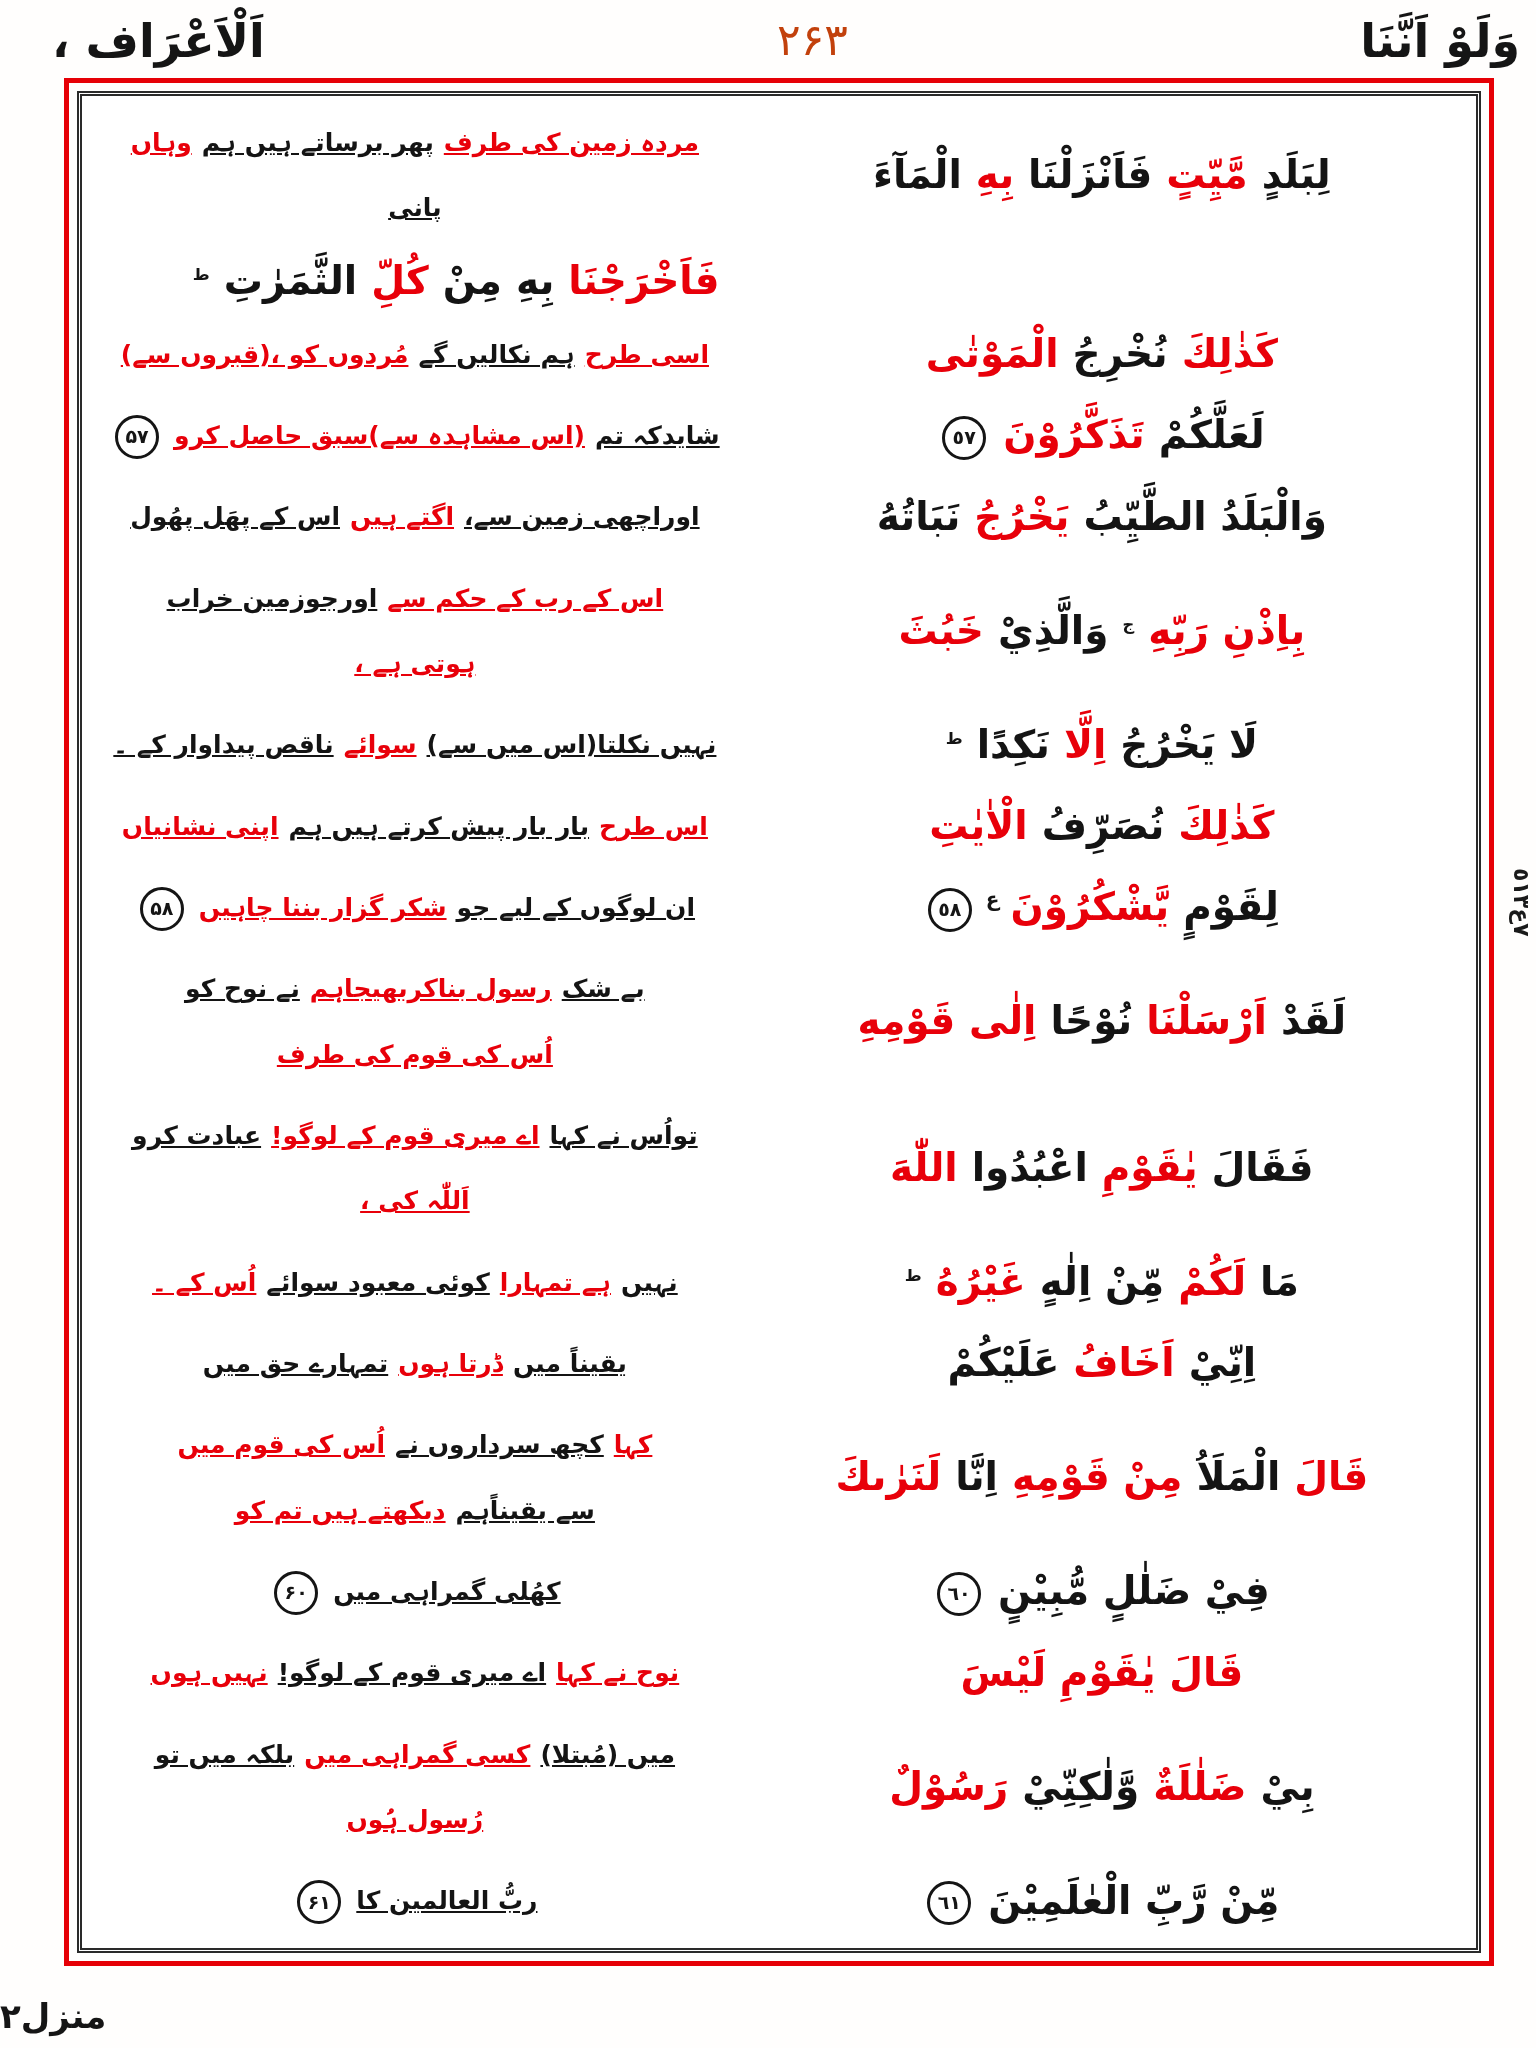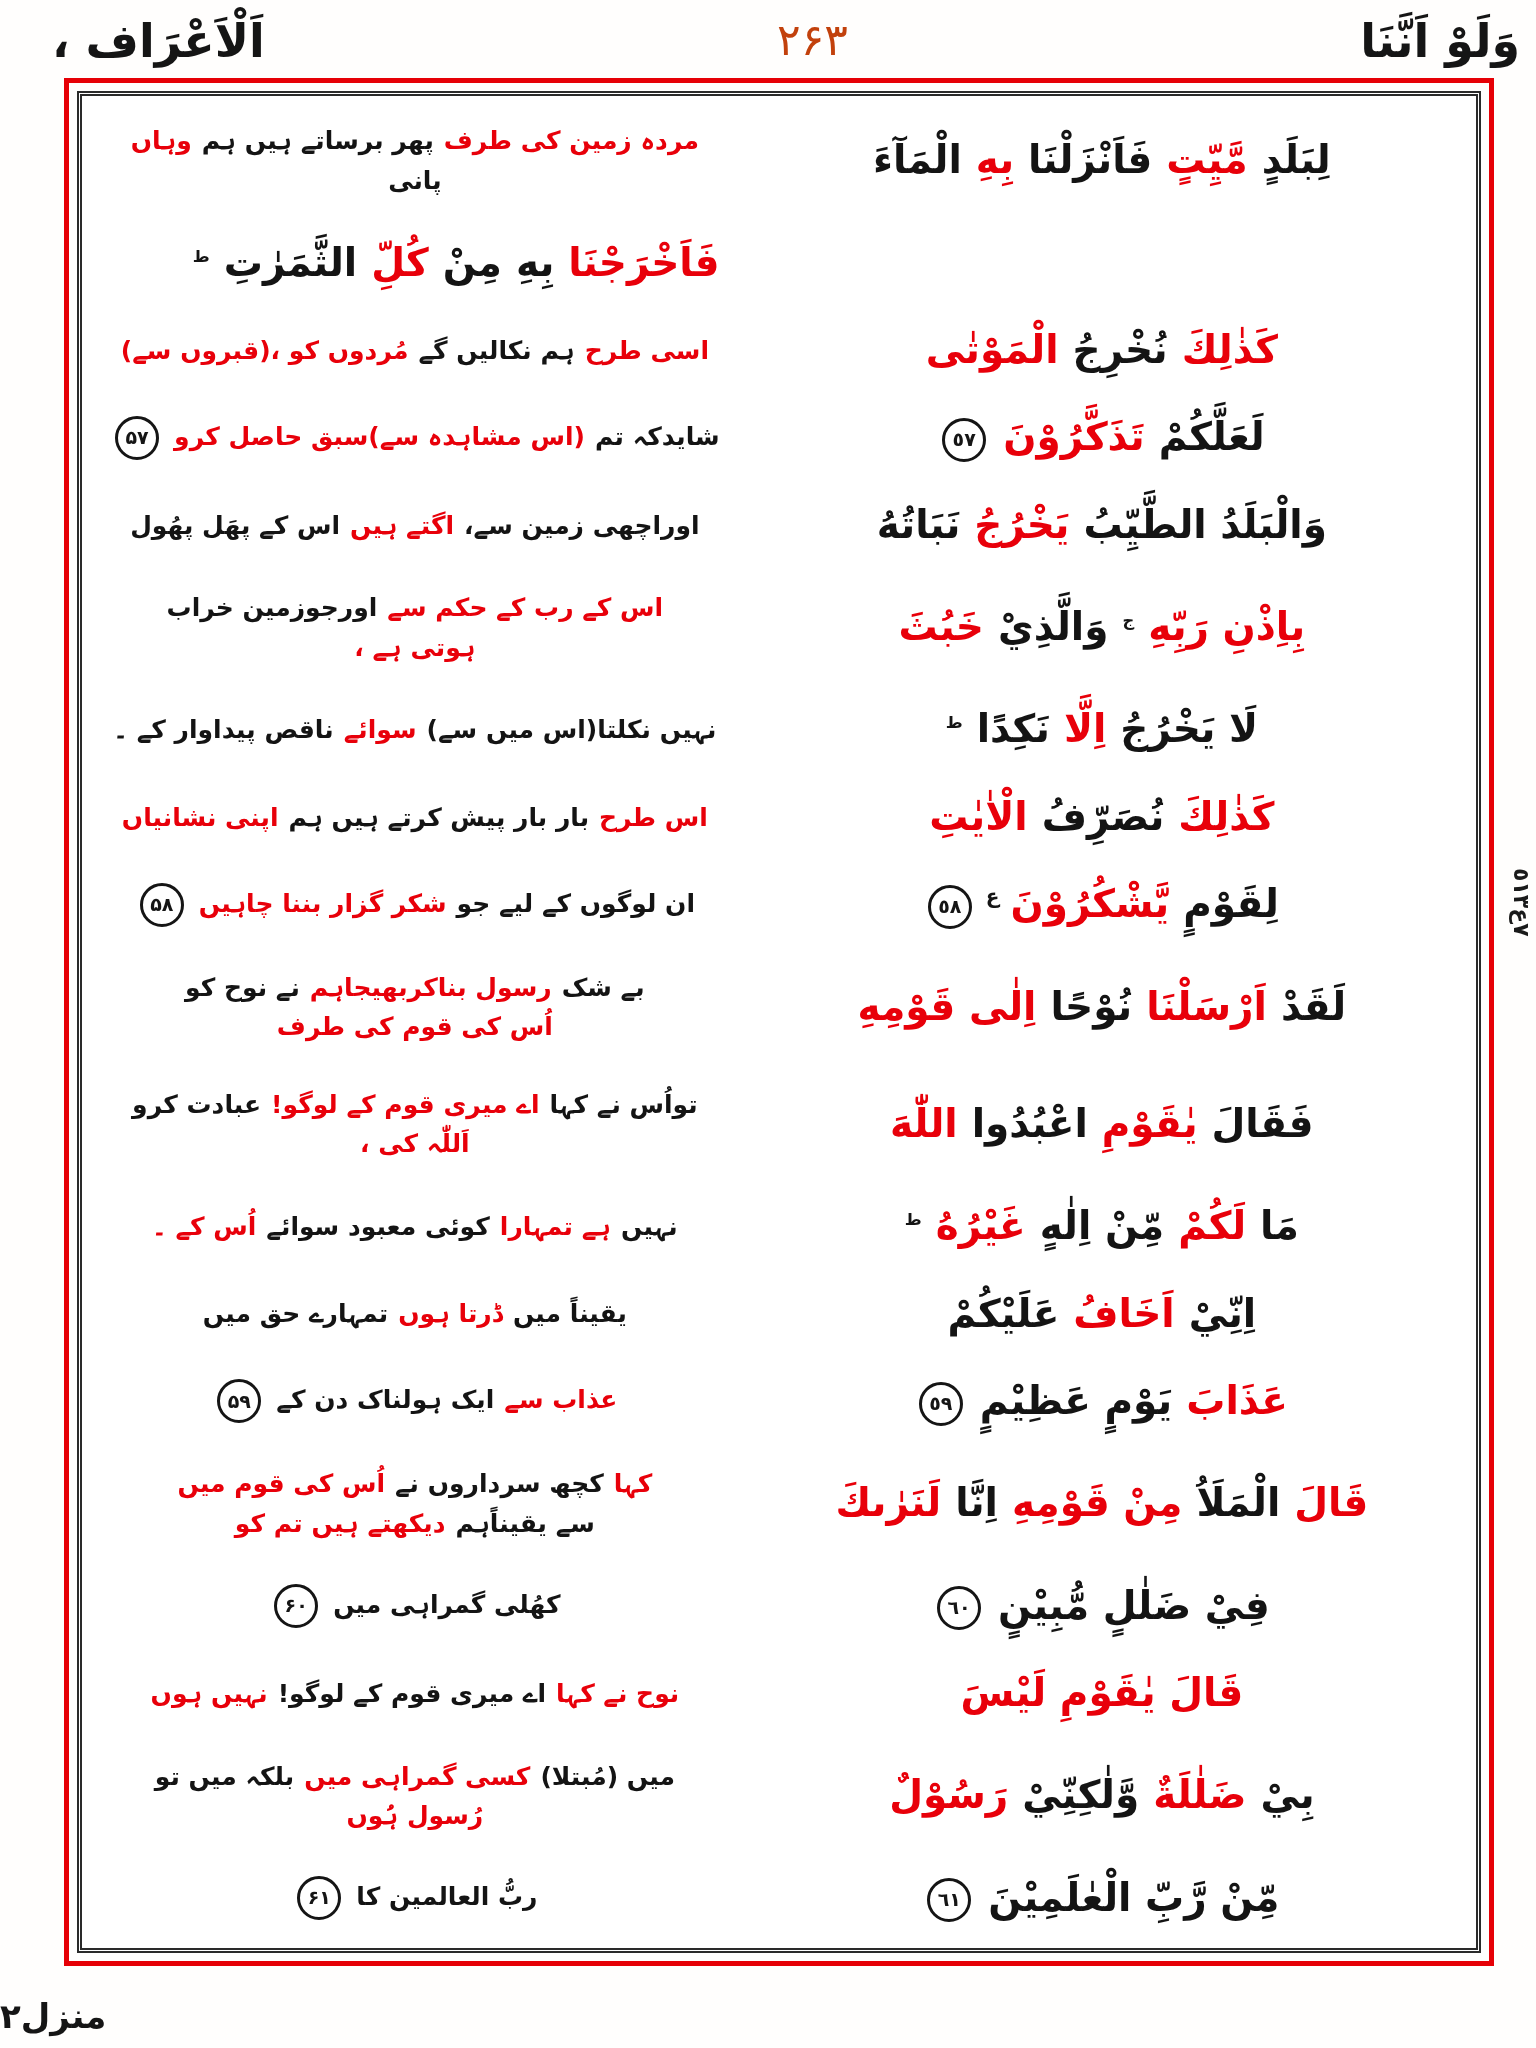--- a/index.html
+++ b/index.html
@@ -16,21 +16,21 @@
   .frame-black{position:absolute;inset:8px;border:5px double #2a2a2a;box-sizing:border-box;background:#fff;}
   
   .rows{position:absolute;inset:6px 10px;display:flex;flex-direction:column;
         justify-content:space-around;}
   .row{display:flex;flex-direction:row;align-items:center;}
   .cell{box-sizing:border-box;text-align:center;line-height:1.25;}
   .cell.urdu{width:47%;font-size:25px;font-weight:bold;padding:0 6px;}
   .cell.arabic{width:53%;font-size:39px;font-weight:bold;padding:0 6px;}
   .seg{display:inline-block;}
   .cell.arabic .seg{margin:0 7px;}
-  .cell.urdu .seg{margin:4px 5px;}
+  .cell.urdu .seg{margin:17px 5px;text-decoration:underline;}
   .red{color:#e8000a;}
   .ink{color:#141414;}
   .seg.small{font-size:0.42em;vertical-align:super;margin:0 2px;}
   .verse{display:inline-flex;width:38px;height:38px;border:3px solid #151515;border-radius:50%;
          align-items:center;justify-content:center;font-size:19px;font-weight:bold;color:#151515;
          margin:0 10px;vertical-align:middle;background:#fff;flex:0 0 auto;}
   .ruku{font-size:20px;color:#151515;vertical-align:super;margin:0 4px;font-weight:bold;}
   
   .margin-marker{position:absolute;right:2px;top:868px;writing-mode:vertical-rl;
                  font-size:22px;font-weight:bold;color:#1a1a1a;letter-spacing:3px;}
@@ -96,24 +96,20 @@
           </div>
           <div class="row">
             <div class="cell urdu" dir="rtl"><span class="seg ink">نہیں</span><span class="seg red">ہے تمہارا</span><span class="seg ink">کوئی معبود سوائے</span><span class="seg red">اُس کے ۔</span></div>
             <div class="cell arabic" dir="rtl"><span class="seg ink">مَا</span><span class="seg red">لَكُمْ</span><span class="seg ink">مِّنْ اِلٰهٍ</span><span class="seg red">غَيْرُهُ</span><span class="seg ink small">ط</span></div>
           </div>
           <div class="row">
             <div class="cell urdu" dir="rtl"><span class="seg ink">یقیناً میں</span><span class="seg red">ڈرتا ہوں</span><span class="seg ink">تمہارے حق میں</span></div>
             <div class="cell arabic" dir="rtl"><span class="seg ink">اِنِّيْ</span><span class="seg red">اَخَافُ</span><span class="seg ink">عَلَيْكُمْ</span></div>
           </div>
           <div class="row">
-            <div class="cell urdu" dir="rtl"><span class="seg red">عذاب سے</span><span class="seg ink">ایک ہولناک دن کے</span><span class="verse">۵۹</span></div>
-            <div class="cell arabic" dir="rtl"><span class="seg red">عَذَابَ</span><span class="seg ink">يَوْمٍ عَظِيْمٍ</span><span class="verse">٥٩</span></div>
-          </div>
-          <div class="row">
             <div class="cell urdu" dir="rtl"><span class="seg red">کہا</span><span class="seg ink">کچھ سرداروں نے</span><span class="seg red">اُس کی قوم میں</span><span class="seg ink">سے یقیناًہم</span><span class="seg red">دیکھتے ہیں تم کو</span></div>
             <div class="cell arabic" dir="rtl"><span class="seg red">قَالَ</span><span class="seg ink">الْمَلَاُ</span><span class="seg red">مِنْ قَوْمِهِ</span><span class="seg ink">اِنَّا</span><span class="seg red">لَنَرٰىكَ</span></div>
           </div>
           <div class="row">
             <div class="cell urdu" dir="rtl"><span class="seg ink">کھُلی گمراہی میں</span><span class="verse">۶۰</span></div>
             <div class="cell arabic" dir="rtl"><span class="seg ink">فِيْ ضَلٰلٍ مُّبِيْنٍ</span><span class="verse">٦٠</span></div>
           </div>
           <div class="row">
             <div class="cell urdu" dir="rtl"><span class="seg red">نوح نے کہا</span><span class="seg ink">اے میری قوم کے لوگو!</span><span class="seg red">نہیں ہوں</span></div>
             <div class="cell arabic" dir="rtl"><span class="seg red">قَالَ يٰقَوْمِ لَيْسَ</span></div>

